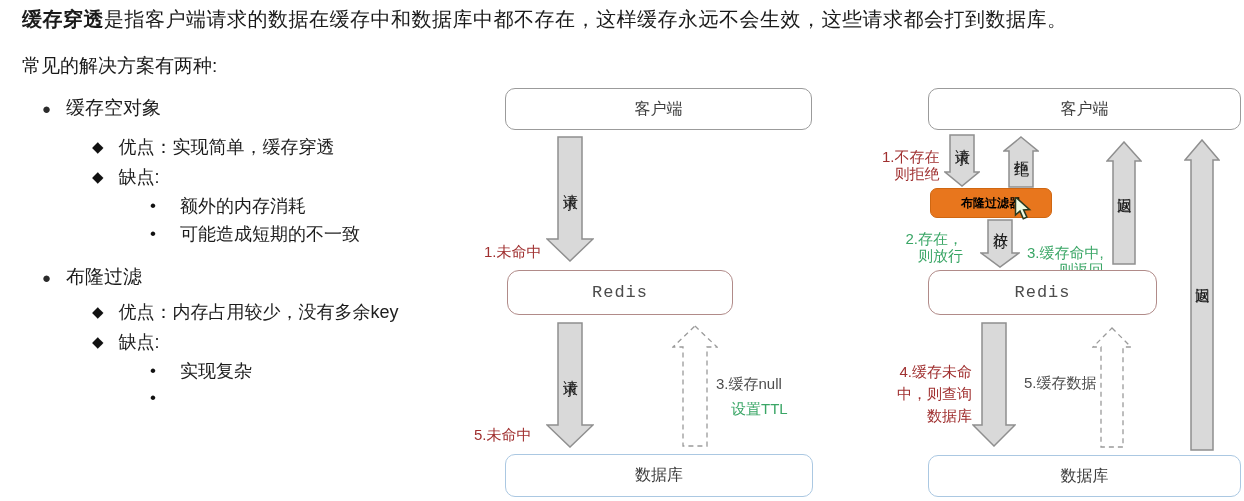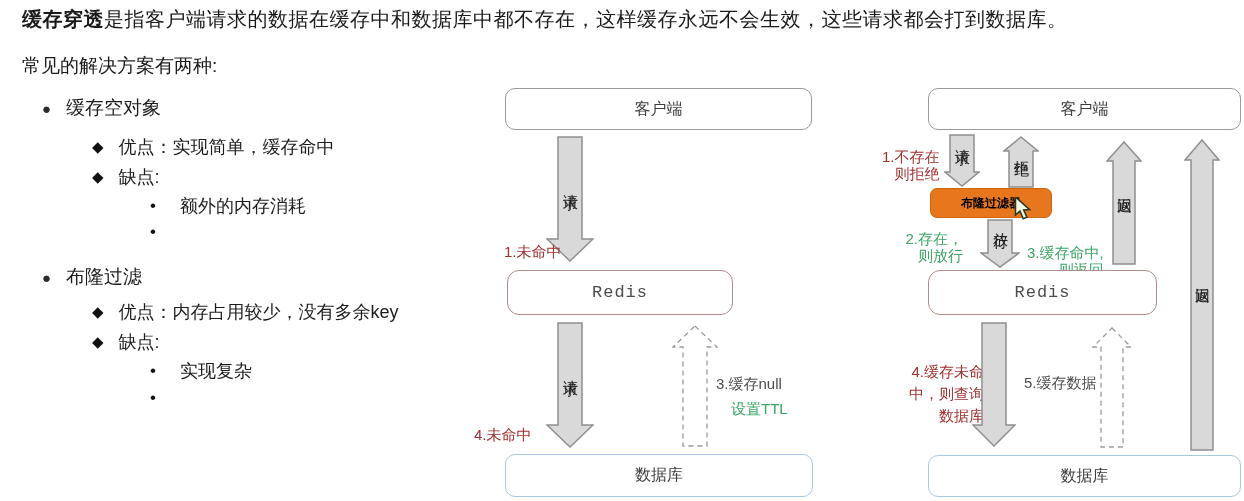--- a/index.html
+++ b/index.html
@@ -44,48 +44,49 @@
         font-size:15px;color:#1b1b1b;letter-spacing:2px;white-space:nowrap;}
 
   
   .ann{position:absolute;font-size:15px;font-weight:400;line-height:17px;white-space:nowrap;text-align:right;}
   .ann.red{color:#a03030;}
   .ann.green{color:#3aa666;}
   .ann.gray{color:#4d4d4d;}
   .ann .ind15{display:inline-block;margin-left:15px;}
   .ann .ind20{display:inline-block;margin-left:8px;}
   .ann .ind22{display:inline-block;margin-left:28px;}
-  .ann.lh22{line-height:22px;margin-left:12px;}
+  .ann.lh22{line-height:22px;}
 </style>
 </head>
 <body>
 
 <div id="stage">
 
   <div class="abs heading"><span class="b">缓存穿透</span><span>是指客户端请求的数据在缓存中和数据库中都不存在，这样缓存永远不会生效，这些请求都会打到数据库。</span></div>
   <div class="abs subtitle">常见的解决方案有两种:</div>
 
   <div class="row lvl1" style="top:95px">
       <span class="mk">●</span>
       <span>缓存空对象</span>
     </div>
   <div class="row lvl2" style="top:135px">
       <span class="mk">◆</span>
-      <span>优点：实现简单，缓存命中</span>
+      <span>优点：实现简单，缓存穿透</span>
     </div>
   <div class="row lvl2" style="top:165px">
       <span class="mk">◆</span>
       <span>缺点:</span>
     </div>
   <div class="row lvl3" style="top:194px">
       <span class="mk">•</span>
       <span>额外的内存消耗</span>
     </div>
   <div class="row lvl3" style="top:222px">
       <span class="mk">•</span>
+      <span>可能造成短期的不一致</span>
     </div>
   <div class="row lvl1" style="top:264px">
       <span class="mk">●</span>
       <span>布隆过滤</span>
     </div>
   <div class="row lvl2" style="top:300px">
       <span class="mk">◆</span>
       <span>优点：内存占用较少，没有多余key</span>
     </div>
   <div class="row lvl2" style="top:330px">
@@ -101,31 +102,31 @@
     </div>
 
   <div class="node" style="left:505px;top:88px;width:307px;height:42px">客户端</div>
 
   <div class="arrow" style="left:546px;top:136px">
     <svg width="48" height="126" viewBox="0 0 48 126">
         <polygon class="solid-shape" points="12,1 36,1 36,103 47,103 24,125 1,103 12,103"></polygon>
       </svg>
     <span class="vlabel" style="top:46px">请求</span>
   </div>
-  <div class="ann red" style="left:504px;top:243px">1.未命中</div>
+  <div class="ann red" style="left:484px;top:243px">1.未命中</div>
 
   <div class="node redis" style="left:507px;top:270px;width:226px;height:45px">Redis</div>
 
   <div class="arrow" style="left:546px;top:322px">
     <svg width="48" height="126" viewBox="0 0 48 126">
         <polygon class="solid-shape" points="12,1 36,1 36,103 47,103 24,125 1,103 12,103"></polygon>
       </svg>
     <span class="vlabel" style="top:46px">请求</span>
   </div>
-  <div class="ann red" style="left:474px;top:426px">4.未命中</div>
+  <div class="ann red" style="left:474px;top:426px">5.未命中</div>
 
   <div class="arrow" style="left:672px;top:325px">
     <svg width="46" height="122" viewBox="0 0 46 122">
         <polygon class="dashed-shape" points="23,1 45,22 35,22 35,121 11,121 11,22 1,22"></polygon>
       </svg>
   </div>
   <div class="ann gray" style="left:716px;top:375px">3.缓存null</div>
   <div class="ann green" style="left:731px;top:400px">设置TTL</div>
 
   <div class="node db" style="left:505px;top:454px;width:308px;height:43px">数据库</div>

